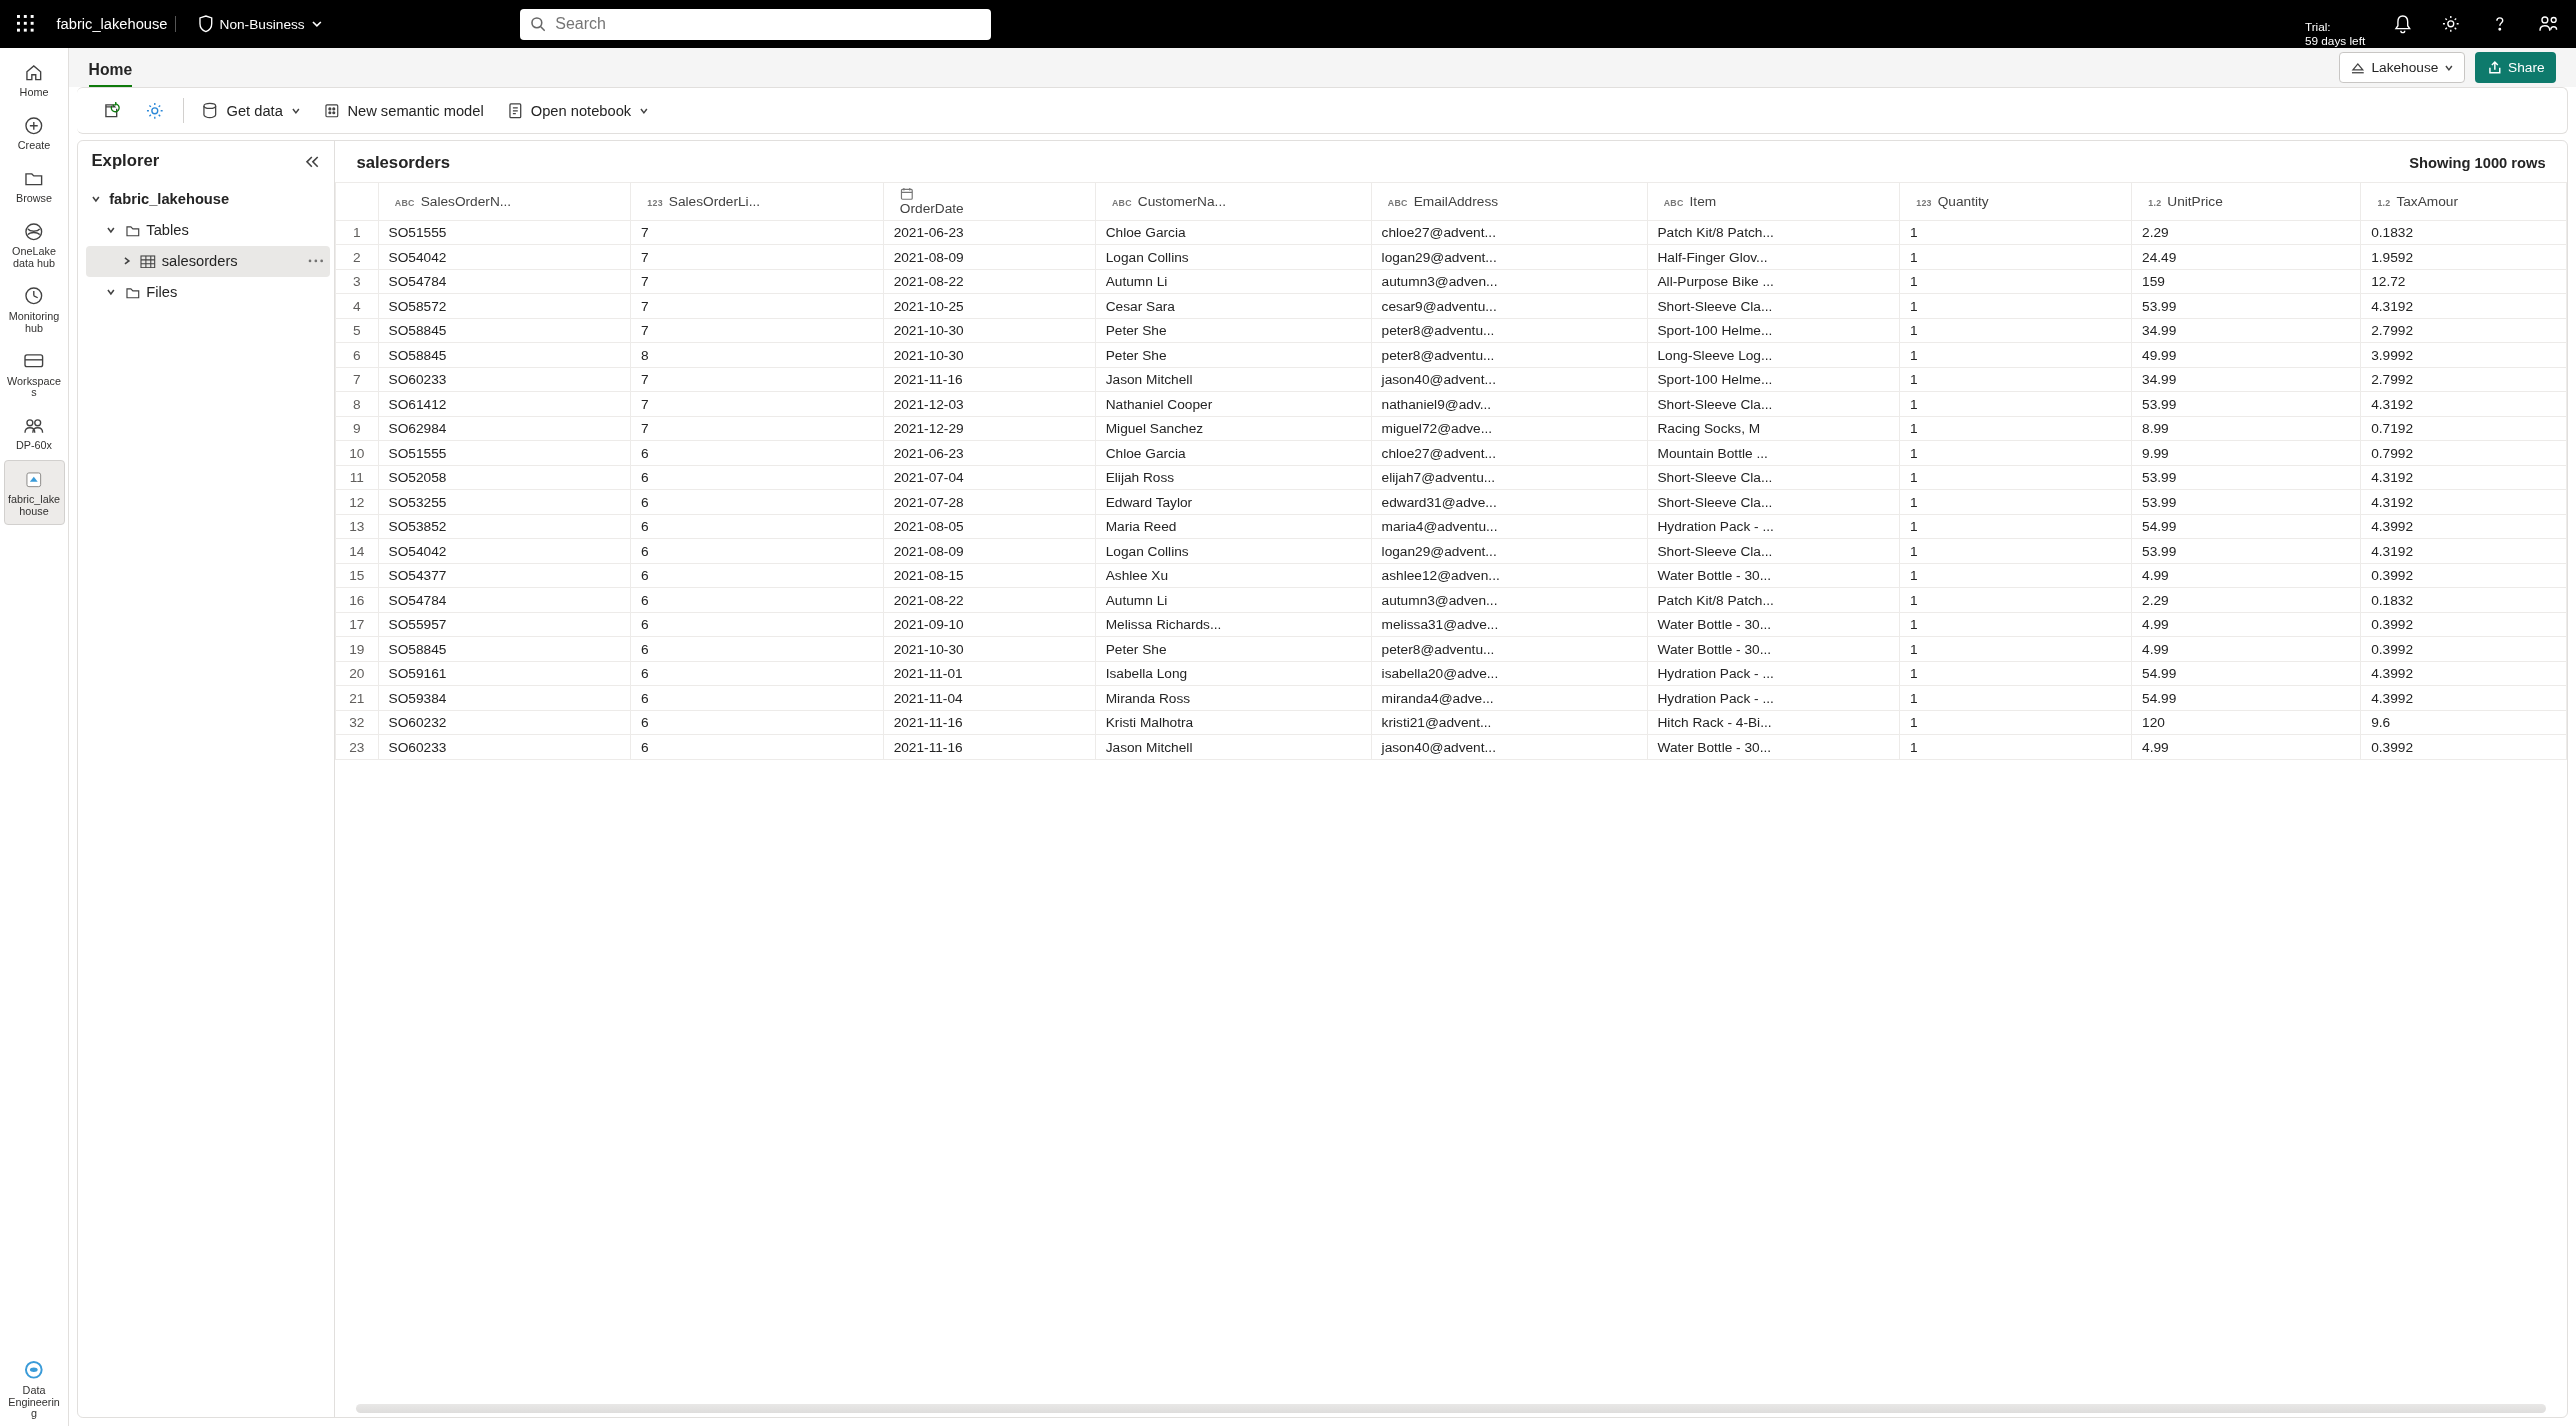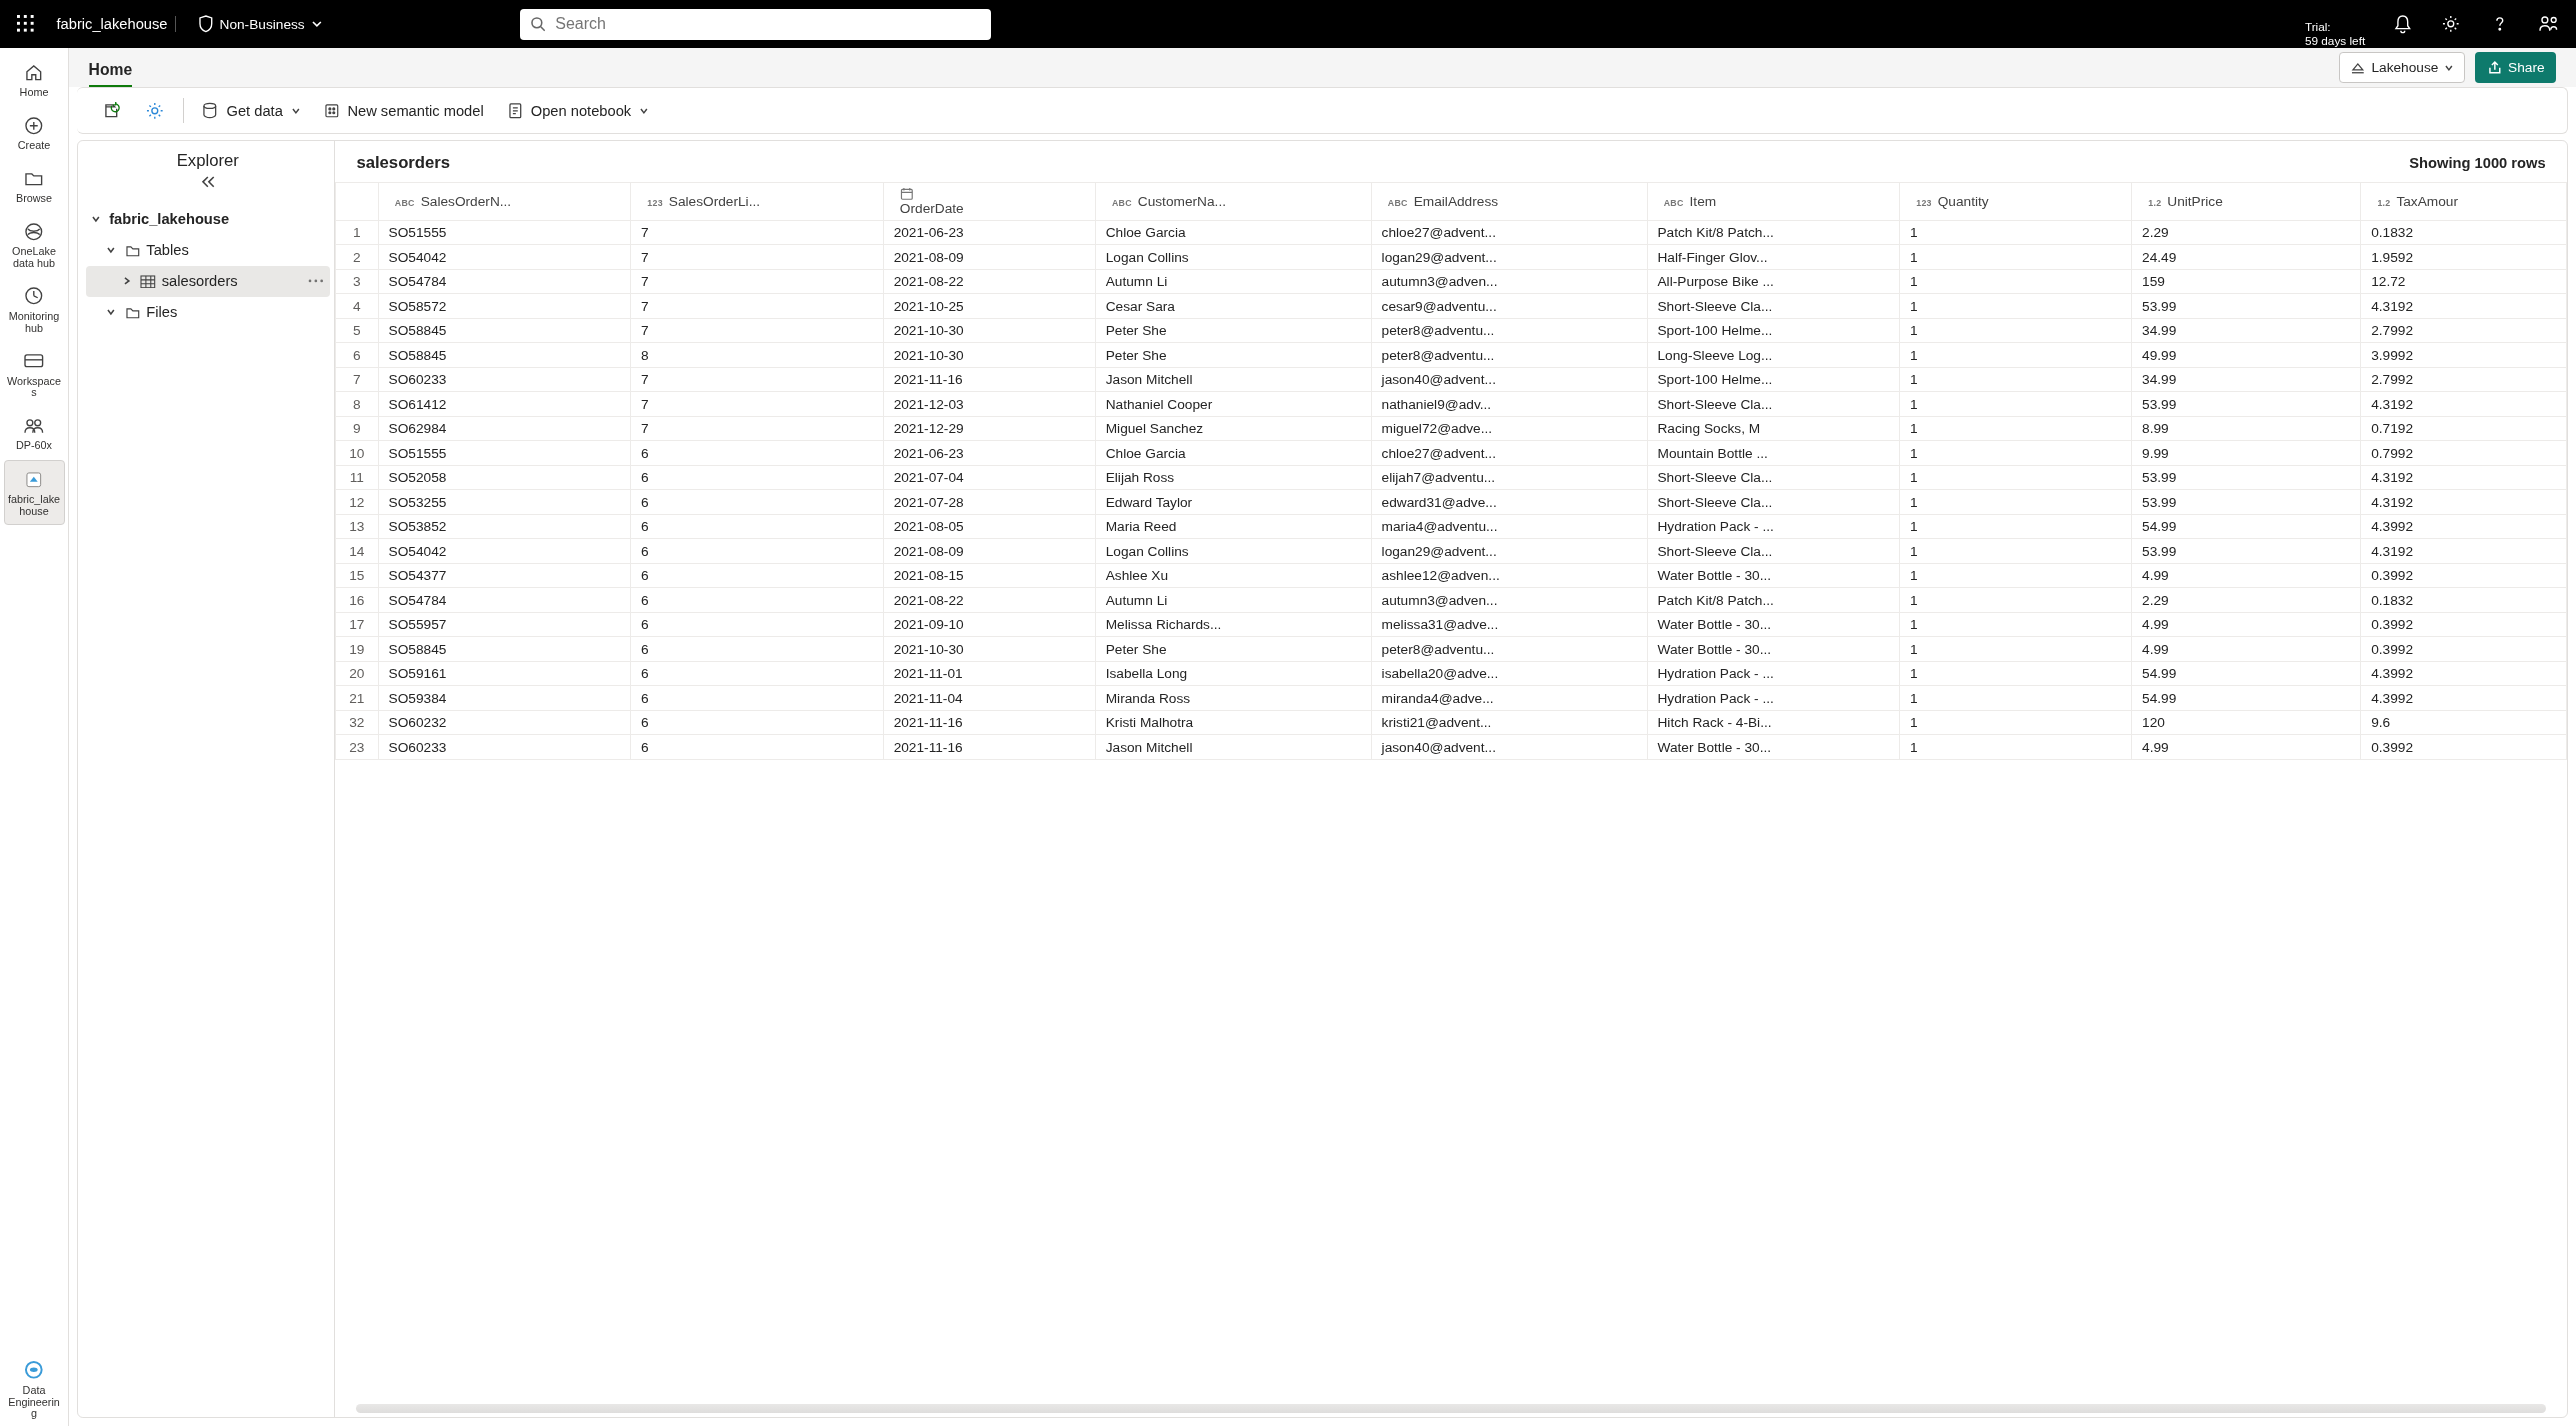--- a/index.html
+++ b/index.html
@@ -126,21 +126,21 @@
   .workspace {
     flex:1; display:flex; min-height:0; margin: 0 7.8px 7.8px 7.8px;
     border:1px solid var(--gray-border); border-radius:5.9px; background:var(--white);
   }
   .explorer {
     width: 257px; flex-shrink:0; border-right:1px solid var(--gray-border);
     display:flex; flex-direction:column;
   }
   .explorer-head {
     display:flex; align-items:center; justify-content:space-between;
-    padding: 9.8px 9.8px 7.8px 13.7px; font-size:16.7px; font-weight:400;flex-direction:column;
+    padding: 9.8px 9.8px 7.8px 13.7px; font-size:16.7px; font-weight:700;
   }
   .collapse-btn { cursor:pointer; padding:3.9px; }
   .tree { padding: 3.9px 3.9px 0 7.8px; font-size:14.7px; }
   .tree-row {
     display:flex; align-items:center; gap:5.9px; height:31px;
     padding: 0 5.9px; border-radius:3.9px; cursor:pointer;
   }
   .tree-row.selected { background: var(--gray-hover); }
   .tree-caret { width:15.7px; display:flex; justify-content:center; }
   .tree-indent-0 { padding-left: 2px; }

